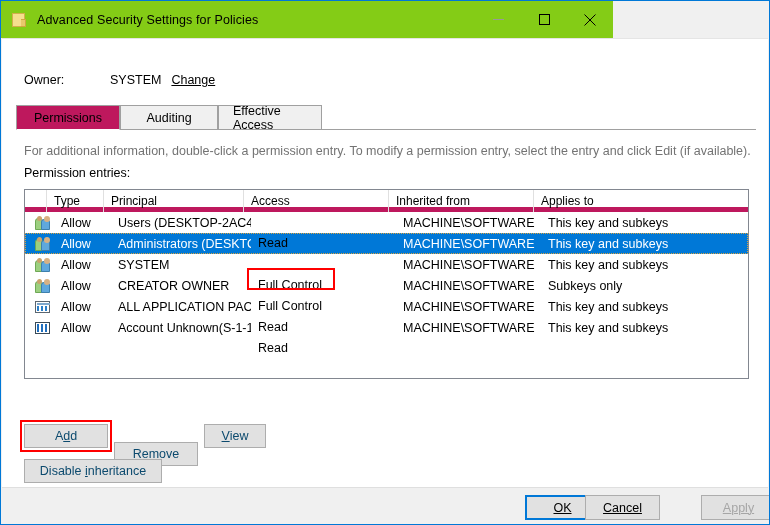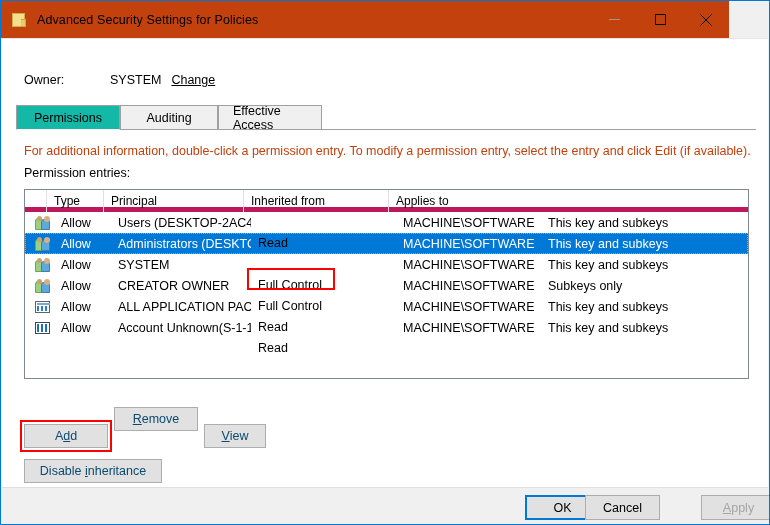--- a/index.html
+++ b/index.html
@@ -17,22 +17,22 @@
     height: 525px;
     background: #f0f0f0;
     border: 1px solid #0078d7;
     overflow: hidden;
   }
 
   
   #titlebar {
     position: absolute;
     left: 0; top: 0;
-    width: 728px; height: 37px;
-    background: #c2410c;
+    width: 612px; height: 37px;
+    background: #84cc16;
     display: flex;
     align-items: center;
   }
   #title-icon {
     width: 16px; height: 16px;
     margin-left: 11px; margin-right: 9px;
     position: relative;
     flex: 0 0 auto;
   }
   .folder-back {
@@ -110,37 +110,37 @@
     background: #f0f0f0;
     font-size: 12.5px;
     color: #000;
     display: flex;
     align-items: center;
     justify-content: center;
     padding: 0 14px;
     cursor: default;
   }
   .tab.selected {
-    background: #14b8a6;
+    background: #be185d;
     border-bottom: 1px solid #ffffff;
     z-index: 3;
   }
   #tab-underline {
     position: absolute;
     left: 14px; top: 90px;
     width: 740px; height: 1px;
     background: #a0a0a0;
   }
 
   
   #info-text {
     position: absolute;
     left: 22px; top: 105px;
     font-size: 12.5px;
-    color: #c2410c;
+    color: #737373;
     white-space: nowrap;
   }
   #entries-label {
     position: absolute;
     left: 22px; top: 127px;
     font-size: 12.5px;
     color: #000;
   }
 
   
@@ -262,21 +262,21 @@
     height: 24px;
     display: flex;
     align-items: center;
     justify-content: center;
     cursor: default;
     position: absolute;
     font-family: "Liberation Sans", sans-serif;
   }
 
   #btn-add  { left: 22px;  top: 385px; width: 84px; }
-  #btn-remove{ left: 112px; top: 368px; width: 84px; }
+  #btn-remove{ left: 112px; top: 403px; width: 84px; }
   #btn-view { left: 202px; top: 385px; width: 62px; }
   #btn-disable-inh { left: 22px; top: 420px; width: 138px; }
 
   
   .redbox {
     position: absolute;
     border: 2px solid #ff0000;
     pointer-events: none;
     z-index: 20;
   }
@@ -314,20 +314,21 @@
     height: 25px;
     width: 75px;
     border: 1px solid #adadad;
     background: #e1e1e1;
     font-size: 12.5px;
     color: #000;
     display: flex;
     align-items: center;
     justify-content: center;
     cursor: default;
+    text-decoration: underline;
   }
   #btn-ok { left: 523px; border: 2px solid #0078d7; }
   #btn-cancel { left: 583px; text-align: right; }
   #btn-apply { left: 699px; color: #a6a6a6; }
 
   u { text-decoration: underline; }
 </style>
 </head>
 <body>
 
@@ -382,20 +383,21 @@
     <div id="tab-underline"></div>
 
     <div id="info-text">For additional information, double-click a permission entry. To modify a permission entry, select the entry and click Edit (if available).</div>
     <div id="entries-label">Permission entries:</div>
 
     <div id="listview">
       <div id="list-header">
         <div class="hcell c-icon"></div>
         <div class="hcell c-type">Type</div>
         <div class="hcell c-principal">Principal</div>
+        <div class="hcell c-access">Access</div>
         <div class="hcell c-inherited">Inherited from</div>
         <div class="hcell c-applies">Applies to</div>
       </div>
       <div id="list-rows">
 
         <div class="row">
           <div class="cell c-icon">
               <span class="ricon">
                 <span class="usr-back"></span>
                 <span class="usr-front"></span>

